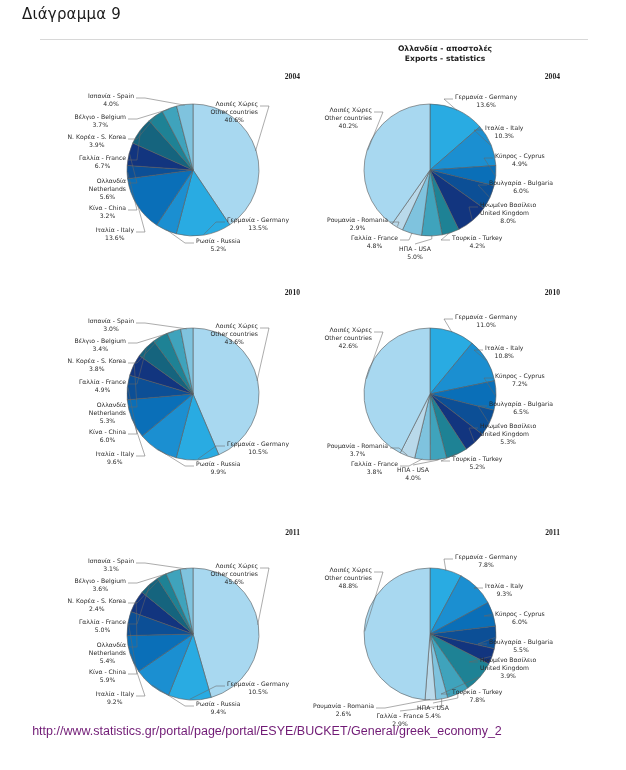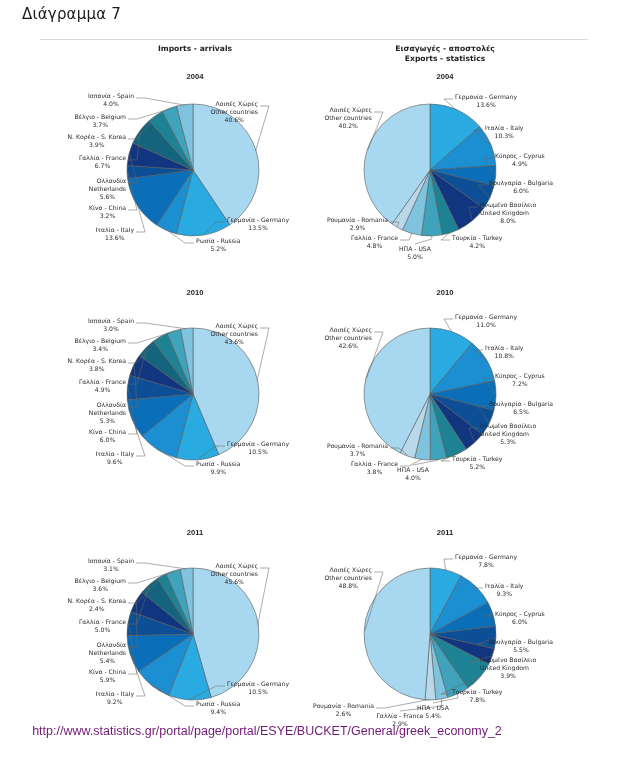--- a/index.html
+++ b/index.html
@@ -33,25 +33,25 @@
     position: absolute;
     text-align: center;
     font-size: 7.6px;
     font-weight: bold;
     color: #1f1f1f;
     line-height: 1.35;
     font-family: "DejaVu Sans", sans-serif;
   }
   .year-lbl {
     position: absolute;
-    text-align: center;
+    text-align: right;
     font-size: 7.6px;
     font-weight: bold;
     color: #1f1f1f;
-    font-family: Liberation Sans, sans-serif;
+    font-family: Liberation Serif, serif;
   }
   .chart-block { position: absolute; }
   .lbl {
     position: absolute;
     font-size: 6.1px;
     color: #2a2a2a;
     line-height: 1.3;
     white-space: nowrap;
     font-family: "DejaVu Sans", sans-serif;
   }
@@ -68,28 +68,27 @@
     line-height: 1.5;
     font-family: "Liberation Sans", sans-serif;
   }
   svg { display: block; overflow: visible; }
 </style>
 </head>
 <body>
 
 <div id="page">
 
-  <div class="slide-title">Διάγραμμα 7</div>
+  <div class="slide-title">Διάγραμμα 9</div>
   <div class="hrule"></div>
 
   <div class="col-head" style="left:90px; top:44px; width:210px;">
-    <div>Imports - arrivals</div>
   </div>
   <div class="col-head" style="left:330px; top:44px; width:230px;">
-    <div>Εισαγωγές - αποστολές</div>
+    <div>Ολλανδία - αποστολές</div>
     <div>Exports - statistics</div>
   </div>
 
   <div class="year-lbl" style="left:90px;  top:72px;  width:210px;">2004</div>
   <div class="year-lbl" style="left:330px; top:72px;  width:230px;">2004</div>
   <div class="year-lbl" style="left:90px;  top:288px; width:210px;">2010</div>
   <div class="year-lbl" style="left:330px; top:288px; width:230px;">2010</div>
   <div class="year-lbl" style="left:90px;  top:528px; width:210px;">2011</div>
   <div class="year-lbl" style="left:330px; top:528px; width:230px;">2011</div>
 

